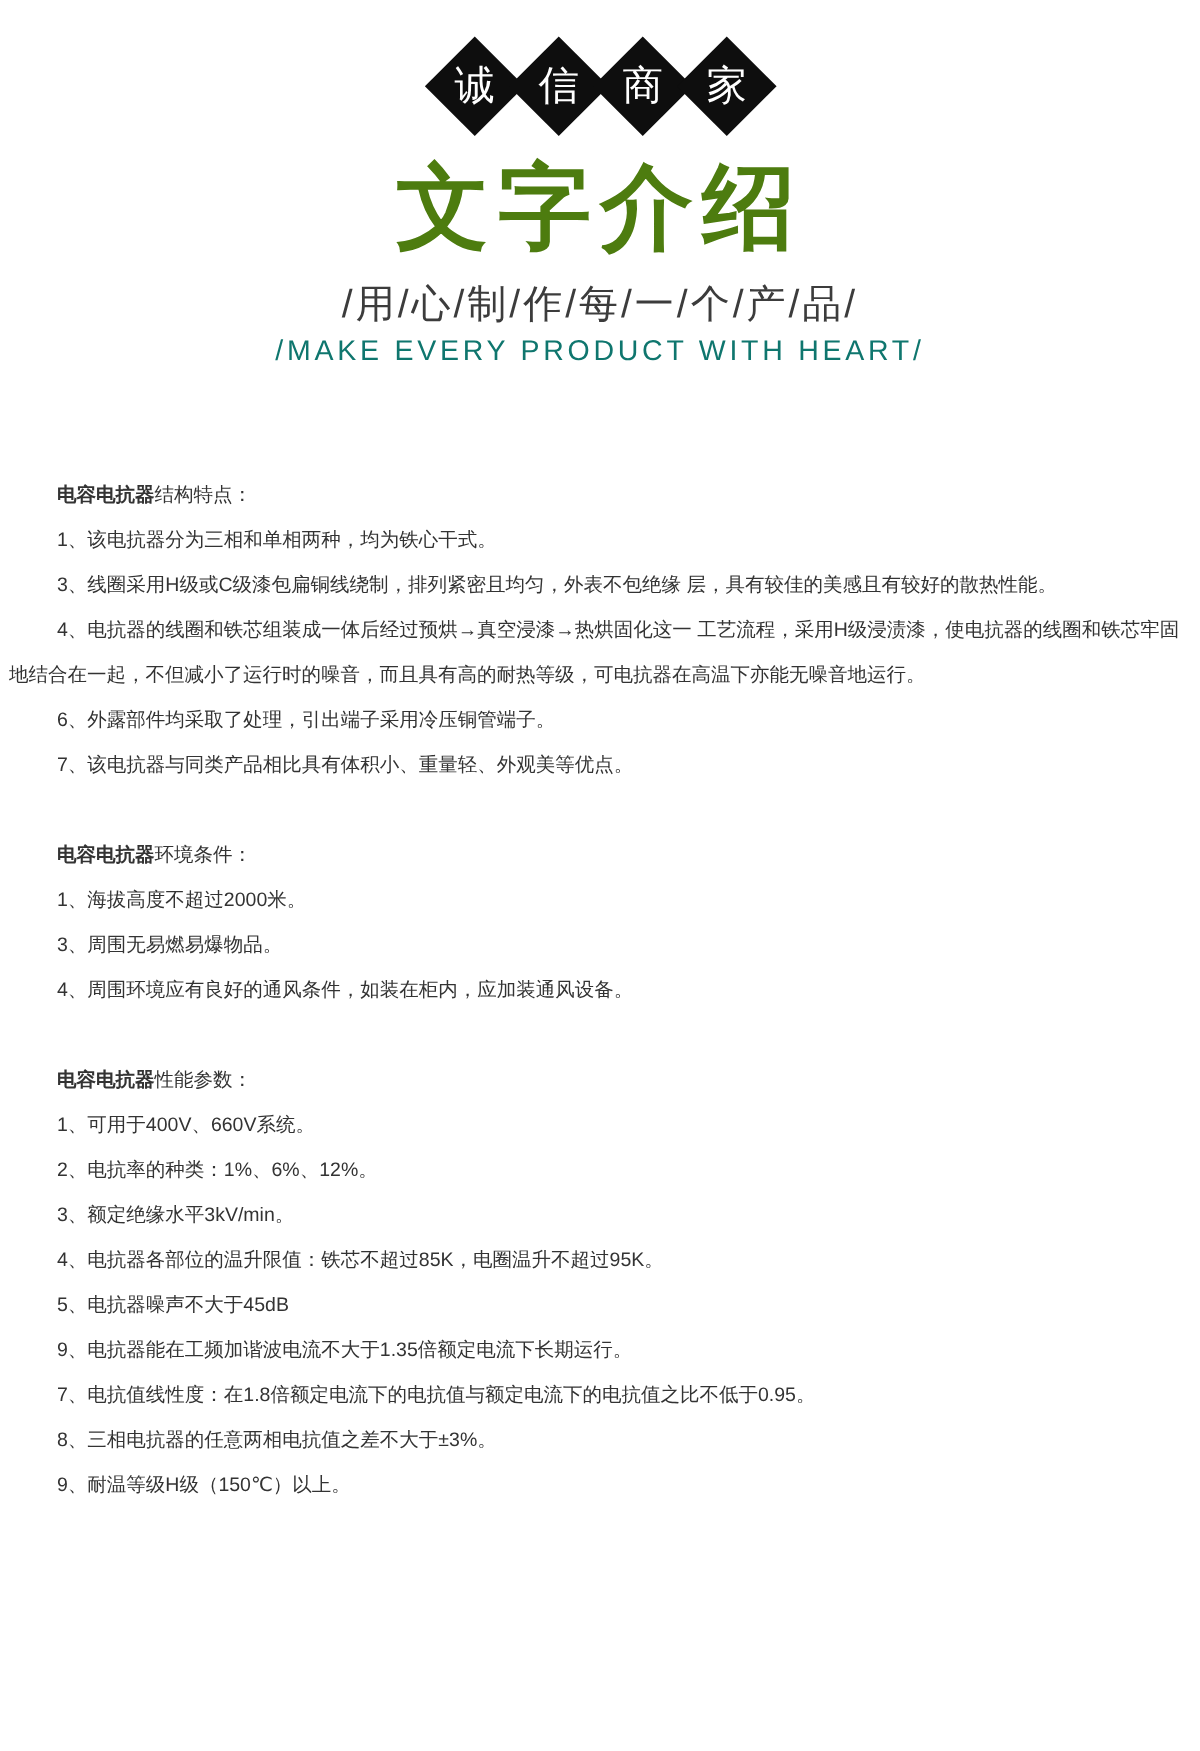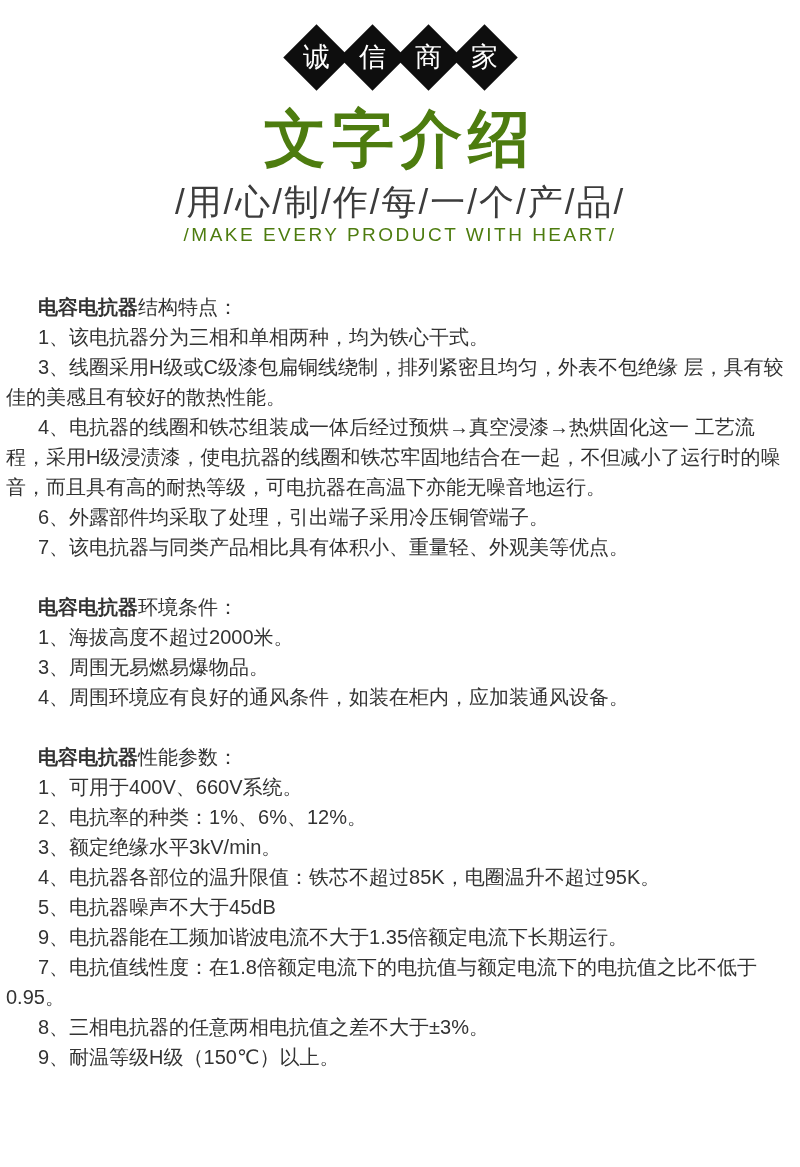--- a/index.html
+++ b/index.html
@@ -26,35 +26,35 @@
     transform: rotate(-45deg);
     color: #ffffff; font-size: 27px; line-height: 1;
   }
   .title {
     margin: 4px 0 0 0;
     font-size: 62px; font-weight: 700; line-height: 78px;
     letter-spacing: 6px;
   }
   .slogan-cn {
     margin-top: 7px;
-    font-size: 35px; line-height: 34px; color: #3c3c3c;
+    font-size: 26px; line-height: 34px; color: #3c3c3c;
     letter-spacing: 2px;
     text-align: center;
   }
   .slogan-en {
     margin-top: 3px;
-    font-size: 19px; line-height: 25px; color: #4d7c0f;
+    font-size: 19px; line-height: 25px; color: #0f766e;
     letter-spacing: 2.5px;
   }
 
   
   .content {
     padding: 0 6px;
-    margin-top: 45px;
-    font-size: 20px;
+    margin-top: 68px;
+    font-size: 13px;
   }
   .section p {
     margin: 0;
     line-height: 30px;
     text-indent: 32px;
   }
   .section .heading b { font-weight: 700; }
   .section + .section { margin-top: 30px; }
 </style>
 </head>

